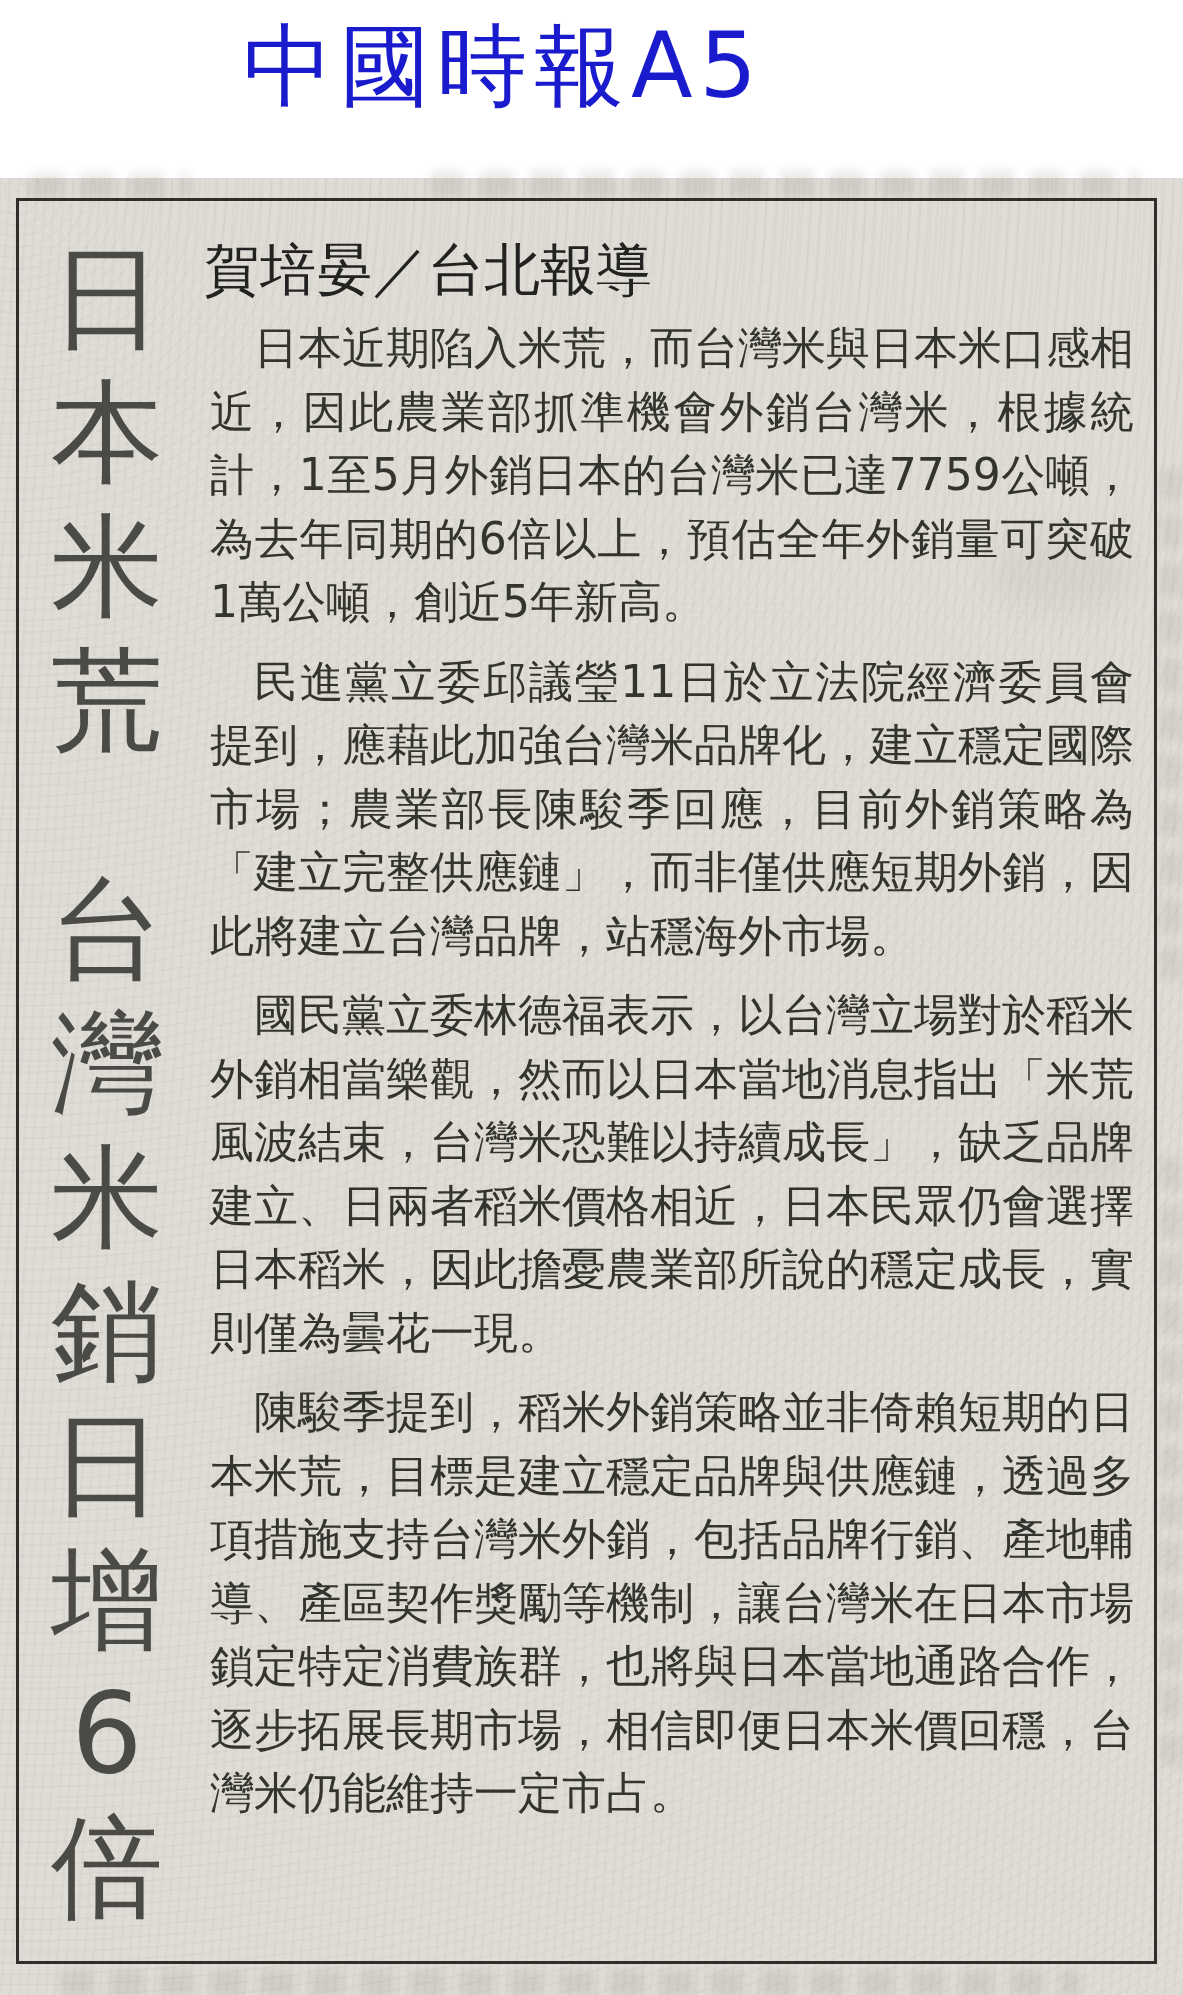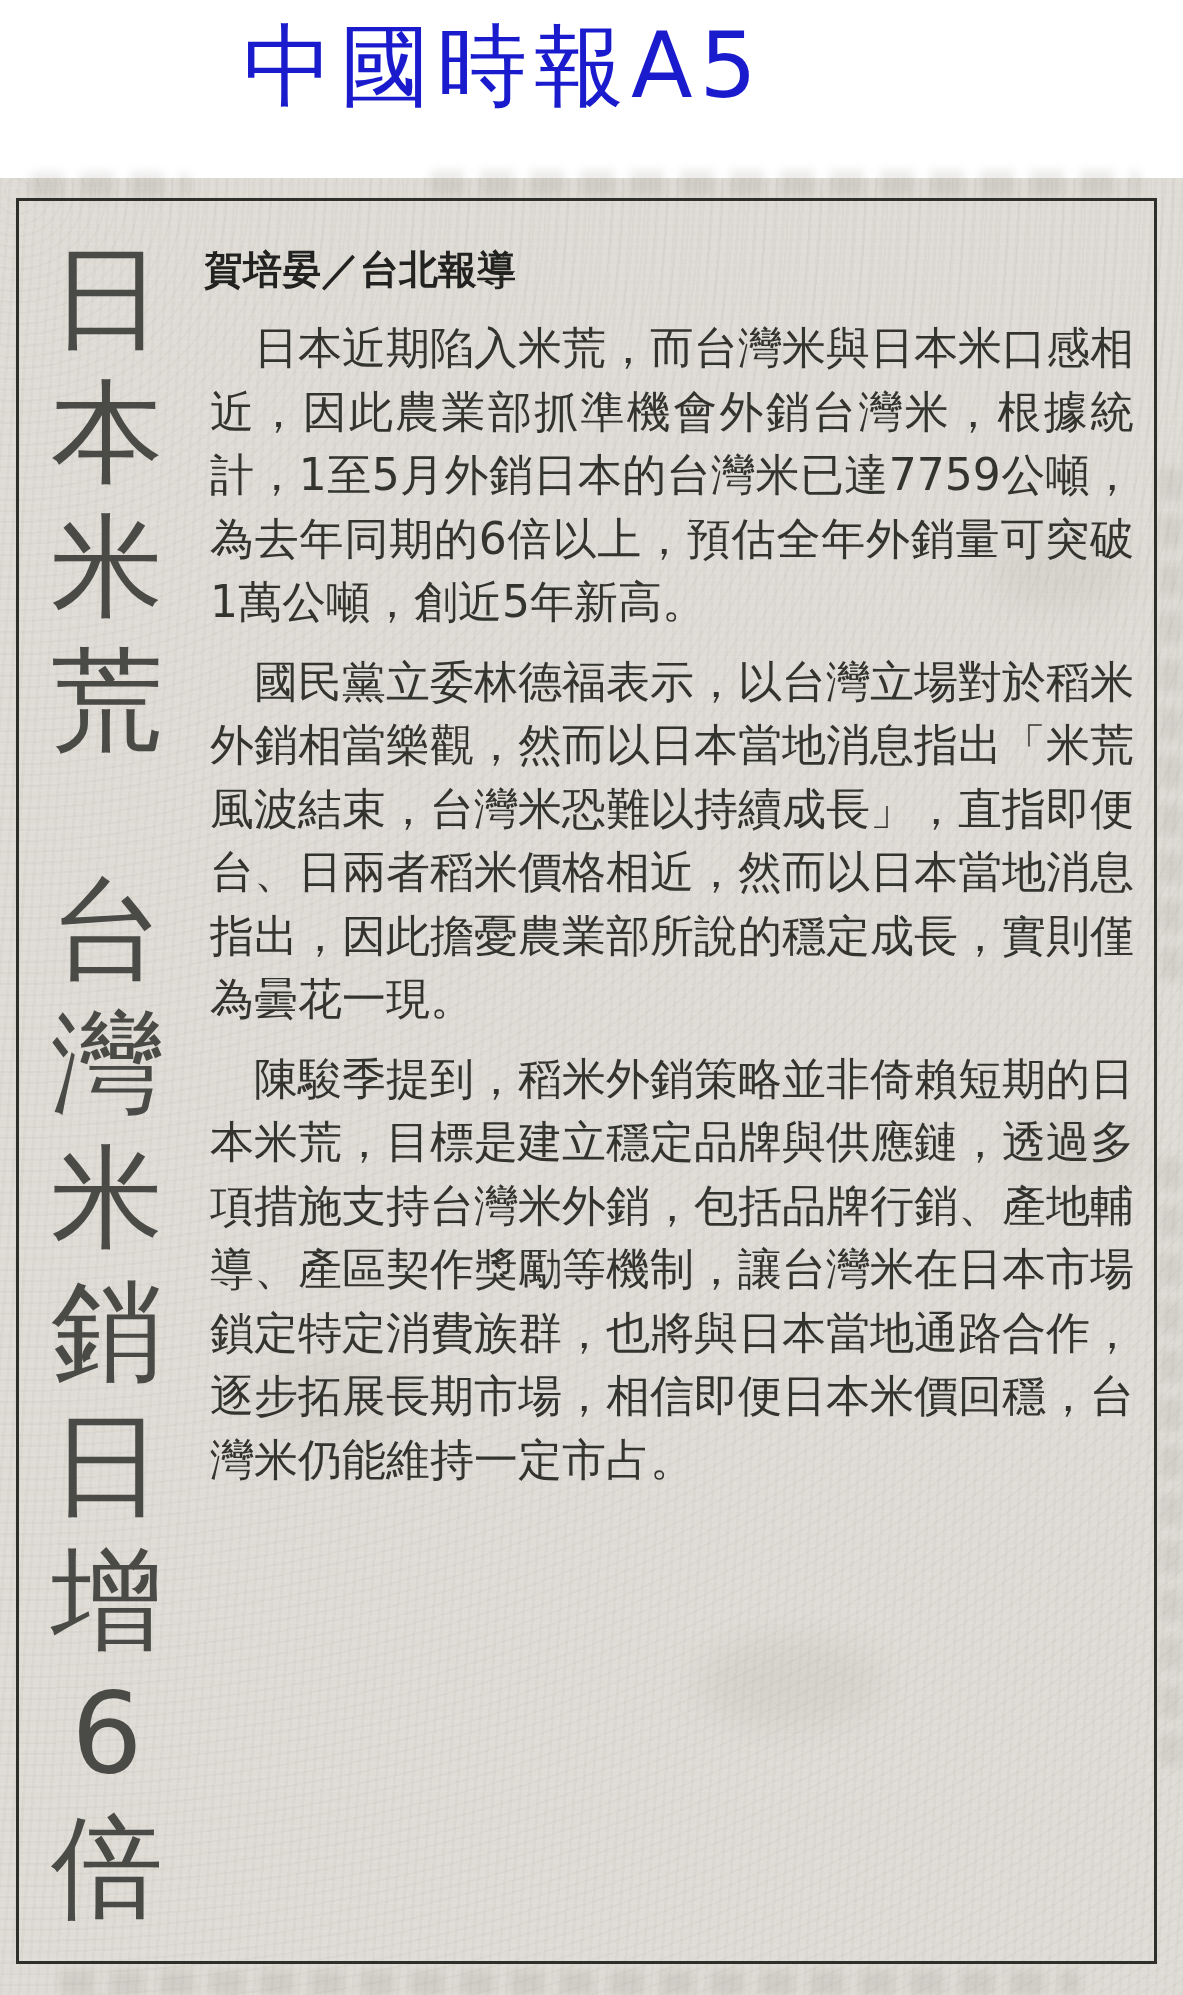--- a/index.html
+++ b/index.html
@@ -47,22 +47,22 @@
     width: 138px; height: 117px; line-height: 117px;
     font-size: 112px; font-weight: 500; text-align: center;
   }
   .hchar.gap-before { margin-top: 95px; }
 
   
   .body-col {
     position: absolute; left: 194px; top: 62px; width: 956px;
   }
   .byline {
-    margin: 0 0 4px 0; font-size: 39px; line-height: 60px;
-    font-weight: bold; color: #222220; text-indent: 10px;
+    margin: 0 0 4px 0; font-size: 56px; line-height: 60px;
+    font-weight: normal; color: #222220; text-indent: 10px;
   }
   .para {
     margin: 16px; font-size: 44px; line-height: 63.5px;
     text-align: justify; text-justify: inter-ideograph;
     text-indent: 1em; color: #34342f; font-weight: 500;
   }
 
   
   .smudge {
     position: absolute; height: 26px; border-radius: 6px;
@@ -112,18 +112,19 @@
       <div class="hchar">銷</div>
       <div class="hchar">日</div>
       <div class="hchar">增</div>
       <div class="hchar">6</div>
       <div class="hchar">倍</div>
     </div>
 
     <div class="body-col">
       <p class="byline">賀培晏／台北報導</p>
       <p class="para">日本近期陷入米荒，而台灣米與日本米口感相近，因此農業部抓準機會外銷台灣米，根據統計，1至5月外銷日本的台灣米已達7759公噸，為去年同期的6倍以上，預估全年外銷量可突破1萬公噸，創近5年新高。</p>
-      <p class="para">國民黨立委林德福表示，以台灣立場對於稻米外銷相當樂觀，然而以日本當地消息指出「米荒風波結束，台灣米恐難以持續成長」，直指即便台、日兩者稻米價格相近，然而以日本當地消息指出，因此擔憂農業部所說的穩定成長，實則僅為曇花一現。</p>
+      <p class="para">民進黨立委邱議瑩11日於立法院經濟委員會提到，應藉此加強台灣米品牌化，建立穩定國際市場；農業部長陳駿季回應，目前外銷策略為「建立完整供應鏈」，而非僅供應短期外銷，因此將建立台灣品牌，站穩海外市場。</p>
+      <p class="para">國民黨立委林德福表示，以台灣立場對於稻米外銷相當樂觀，然而以日本當地消息指出「米荒風波結束，台灣米恐難以持續成長」，缺乏品牌建立、日兩者稻米價格相近，日本民眾仍會選擇日本稻米，因此擔憂農業部所說的穩定成長，實則僅為曇花一現。</p>
       <p class="para">陳駿季提到，稻米外銷策略並非倚賴短期的日本米荒，目標是建立穩定品牌與供應鏈，透過多項措施支持台灣米外銷，包括品牌行銷、產地輔導、產區契作獎勵等機制，讓台灣米在日本市場鎖定特定消費族群，也將與日本當地通路合作，逐步拓展長期市場，相信即便日本米價回穩，台灣米仍能維持一定市占。</p>
     </div>
 
   </div>
 </div>
 
 </body></html>

